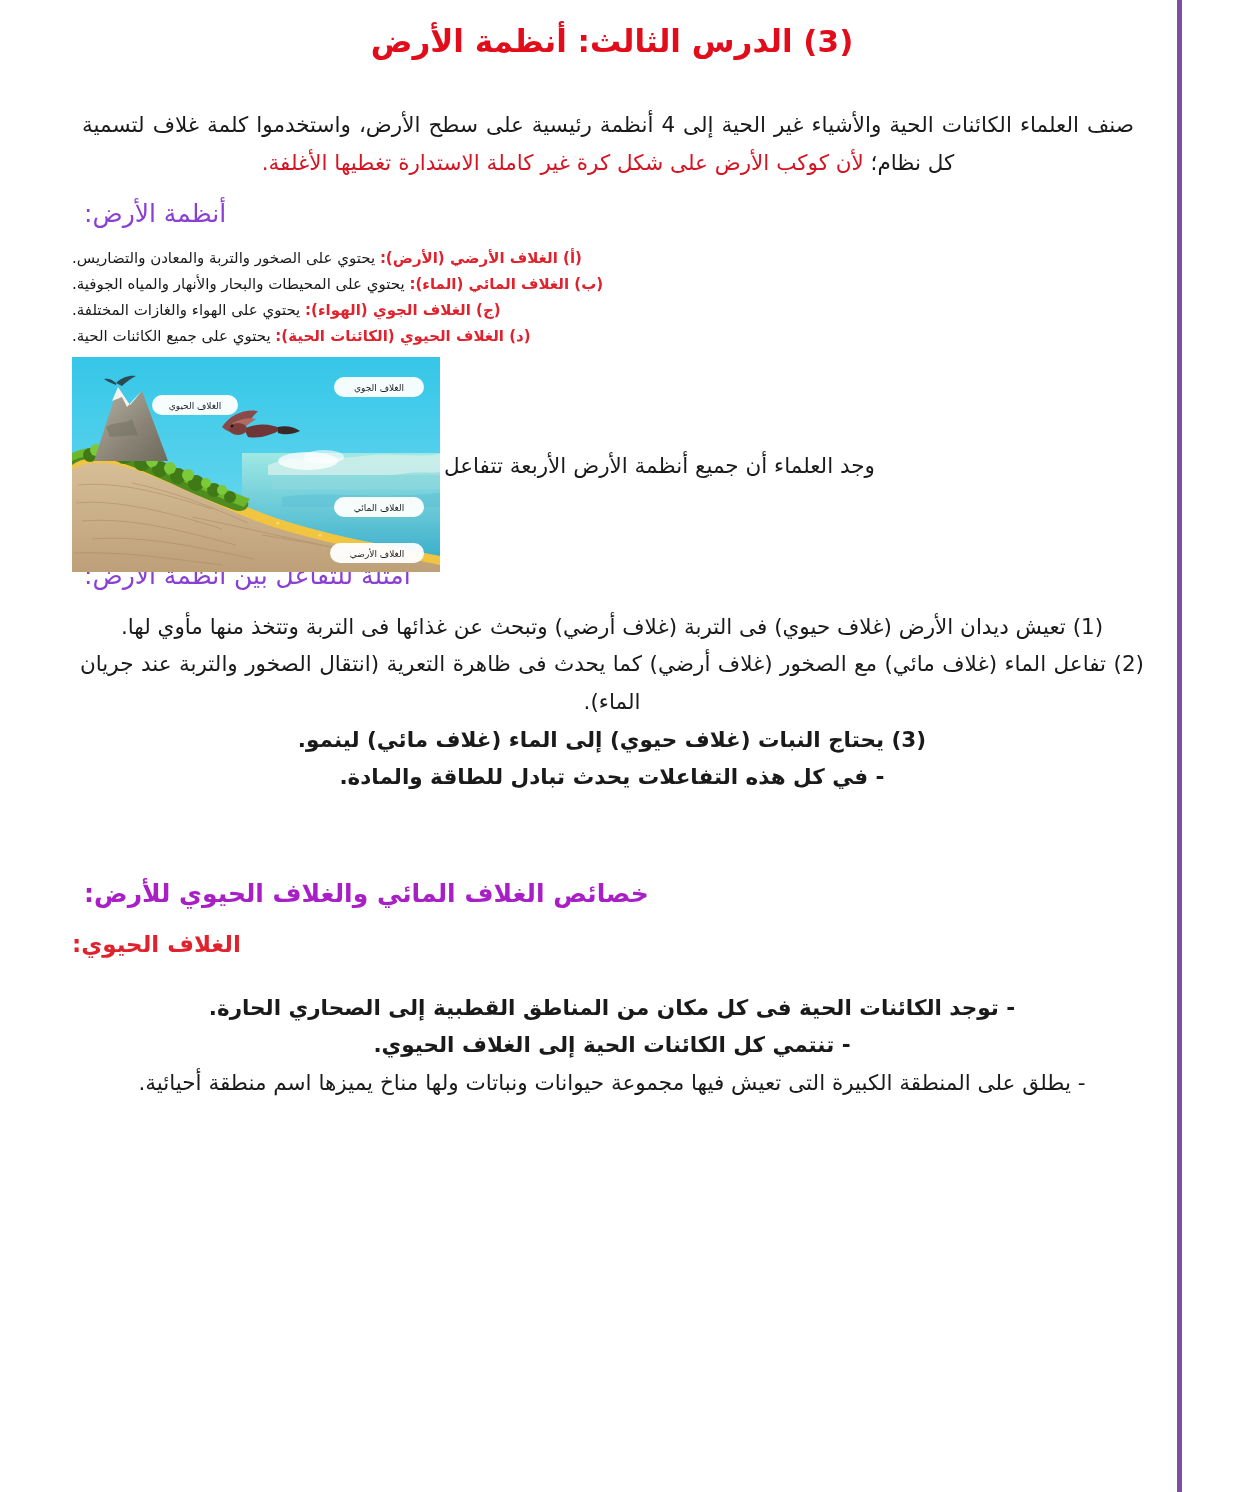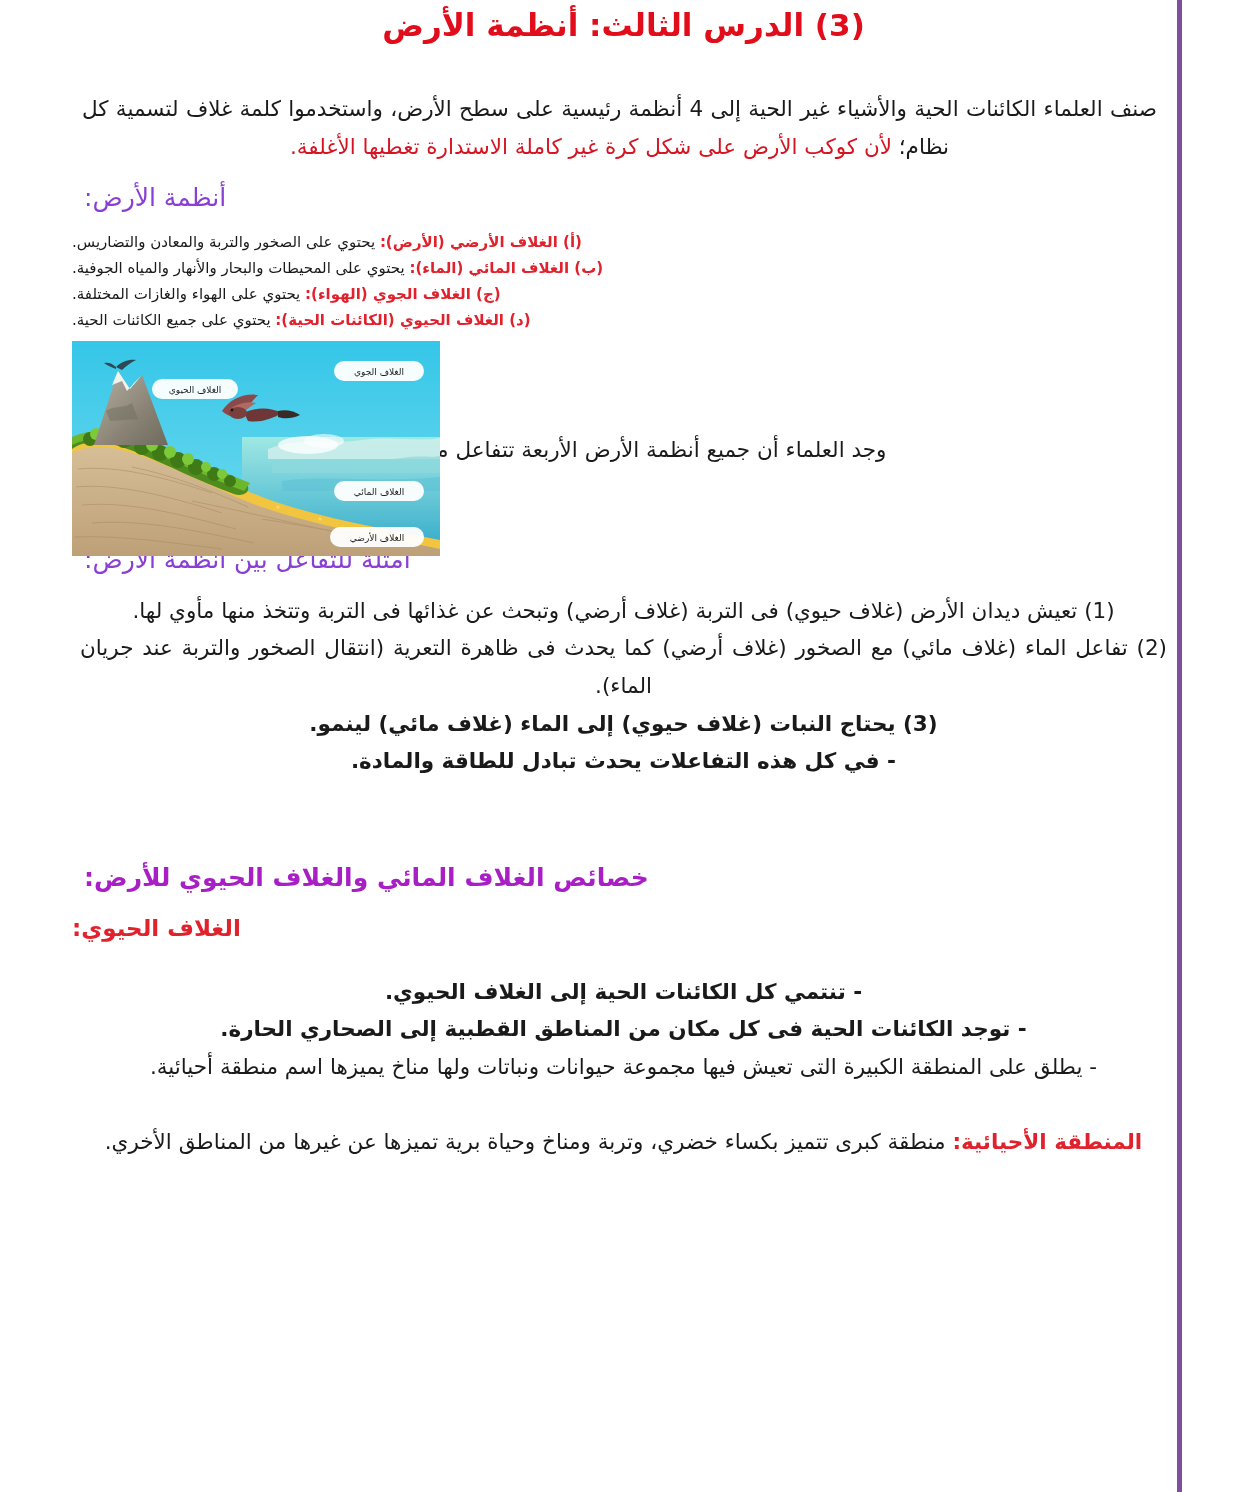--- a/index.html
+++ b/index.html
@@ -23,23 +23,23 @@
     top: 0;
     right: 58px;
     width: 5px;
     height: 1492px;
     background: #7d4f9e;
   }
 
   #doc {
     position: absolute;
     top: 0;
-    right: 45px;
+    right: 68px;
     left: 0;
-    padding: 0 20px 0 72px;
+    padding: 16px 20px 0 72px;
     box-sizing: border-box;
   }
 
   .lesson-title {
     text-align: center;
     color: #e10d1b;
     font-weight: bold;
     font-size: 31px;
     line-height: 1.15;
     margin: 8px 0 0 0;
@@ -306,22 +306,21 @@
   </ul>
 
   <div class="note-gap-3"></div>
 
   <h2 class="sec-head magenta">خصائص الغلاف المائي والغلاف الحيوي للأرض:</h2>
   <h3 class="red-head">الغلاف الحيوي:</h3>
 
   <div class="note-gap-4"></div>
 
   <ul class="plain">
+    <li class="dash-item">- توجد الكائنات الحية فى كل مكان من المناطق القطبية إلى الصحاري الحارة.</li>
     <li class="dash-item">- تنتمي كل الكائنات الحية إلى الغلاف الحيوي.</li>
-    <li class="dash-item">- توجد الكائنات الحية فى كل مكان من المناطق القطبية إلى الصحاري الحارة.</li>
     <li>- يطلق على المنطقة الكبيرة التى تعيش فيها مجموعة حيوانات ونباتات ولها مناخ يميزها اسم منطقة أحيائية.</li>
   </ul>
 
   <div class="note-gap-2"></div>
 
-  <p class="term-def"><span class="term">المنطقة الأحيائية:</span><span> منطقة كبرى تتميز بكساء خضري، وتربة ومناخ وحياة برية تميزها عن غيرها من المناطق الأخري.</span></p>
 
 </div>
 
 </body></html>

